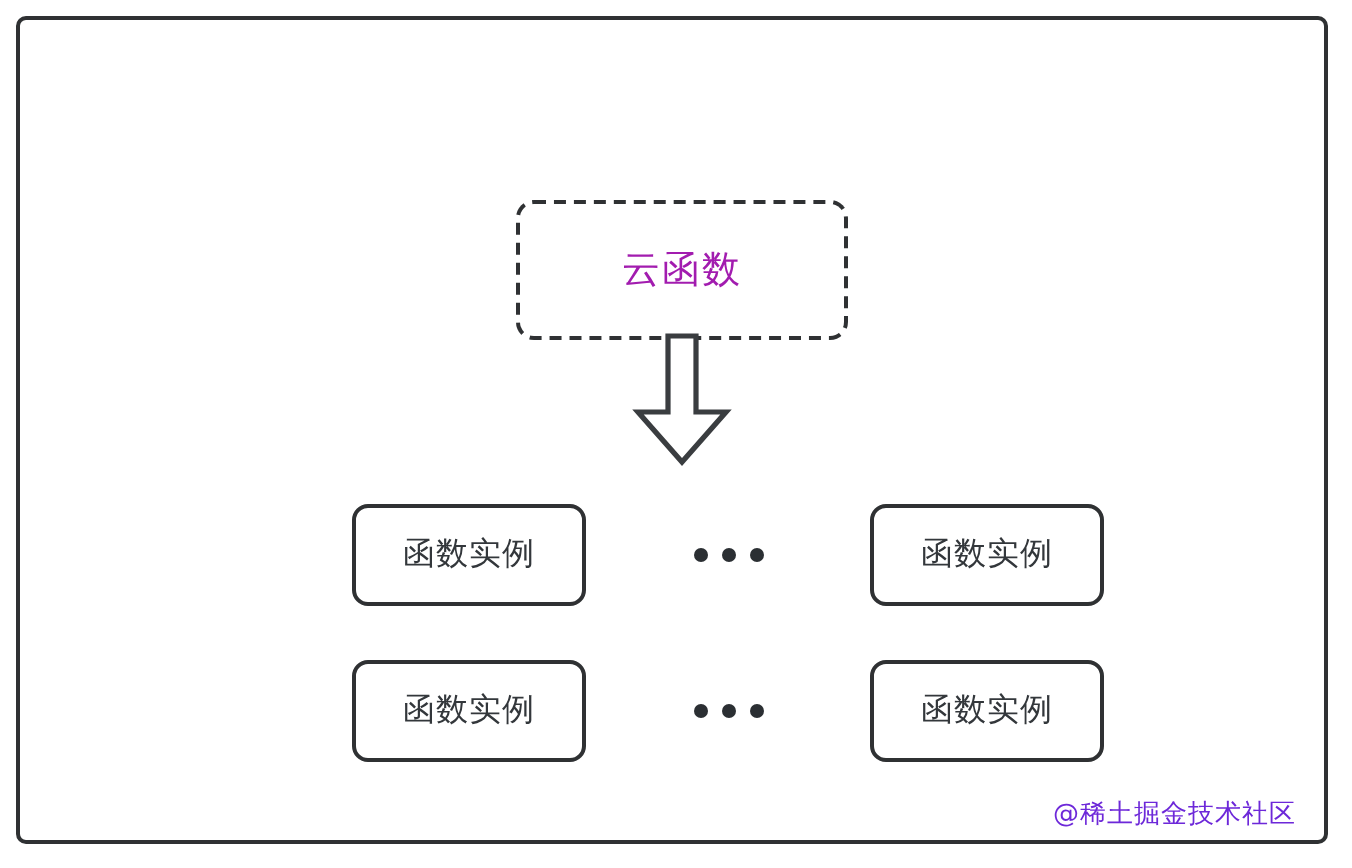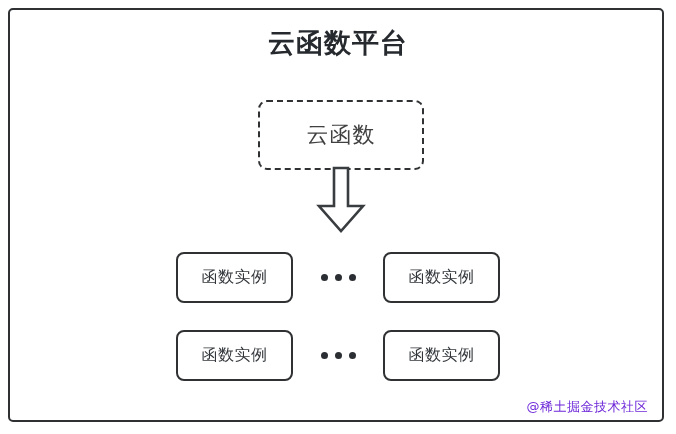--- a/index.html
+++ b/index.html
@@ -59,22 +59,22 @@
     height: 70px;
     box-sizing: border-box;
     border: 2.5px dashed #2f3133;
     border-radius: 9px;
     background: #ffffff;
     display: flex;
     align-items: center;
     justify-content: center;
   }
   .cloud-fn-label {
-    font-size: 22px;
-    color: #404040;
+    font-size: 19px;
+    color: #a21caf;
     letter-spacing: 1px;
     white-space: nowrap;
   }
 
   
   .flow-arrow {
     position: absolute;
     left: 313px;
     top: 166px;
     width: 56px;
@@ -85,21 +85,21 @@
   .instance-grid {
     position: absolute;
     left: 176px;
     top: 252px;
     width: 324px;
     height: 129px;
   }
   .instance-row {
     position: absolute;
     left: 0;
-    width: 324px;
+    width: 376px;
     height: 51px;
     display: flex;
     align-items: center;
     justify-content: space-between;
   }
   .instance-row.row-0 { top: 0px; }
   .instance-row.row-1 { top: 78px; }
 
   .instance-box {
     box-sizing: border-box;
@@ -145,21 +145,20 @@
     white-space: nowrap;
   }
 </style>
 </head>
 <body>
 
 <div id="canvas">
 
   <div class="platform-frame"></div>
 
-  <div class="platform-title">云函数平台</div>
 
   <div class="cloud-fn-node">
     <span class="cloud-fn-label">云函数</span>
   </div>
 
   <div class="flow-arrow">
     <svg width="56" height="68" viewBox="0 0 56 68" xmlns="http://www.w3.org/2000/svg">
       <polygon points="21,2 35,2 35,40 50,40 28,65 6,40 21,40" fill="#ffffff" stroke="#3a3d40" stroke-width="2.6" stroke-linejoin="miter"></polygon>
     </svg>
   </div>

